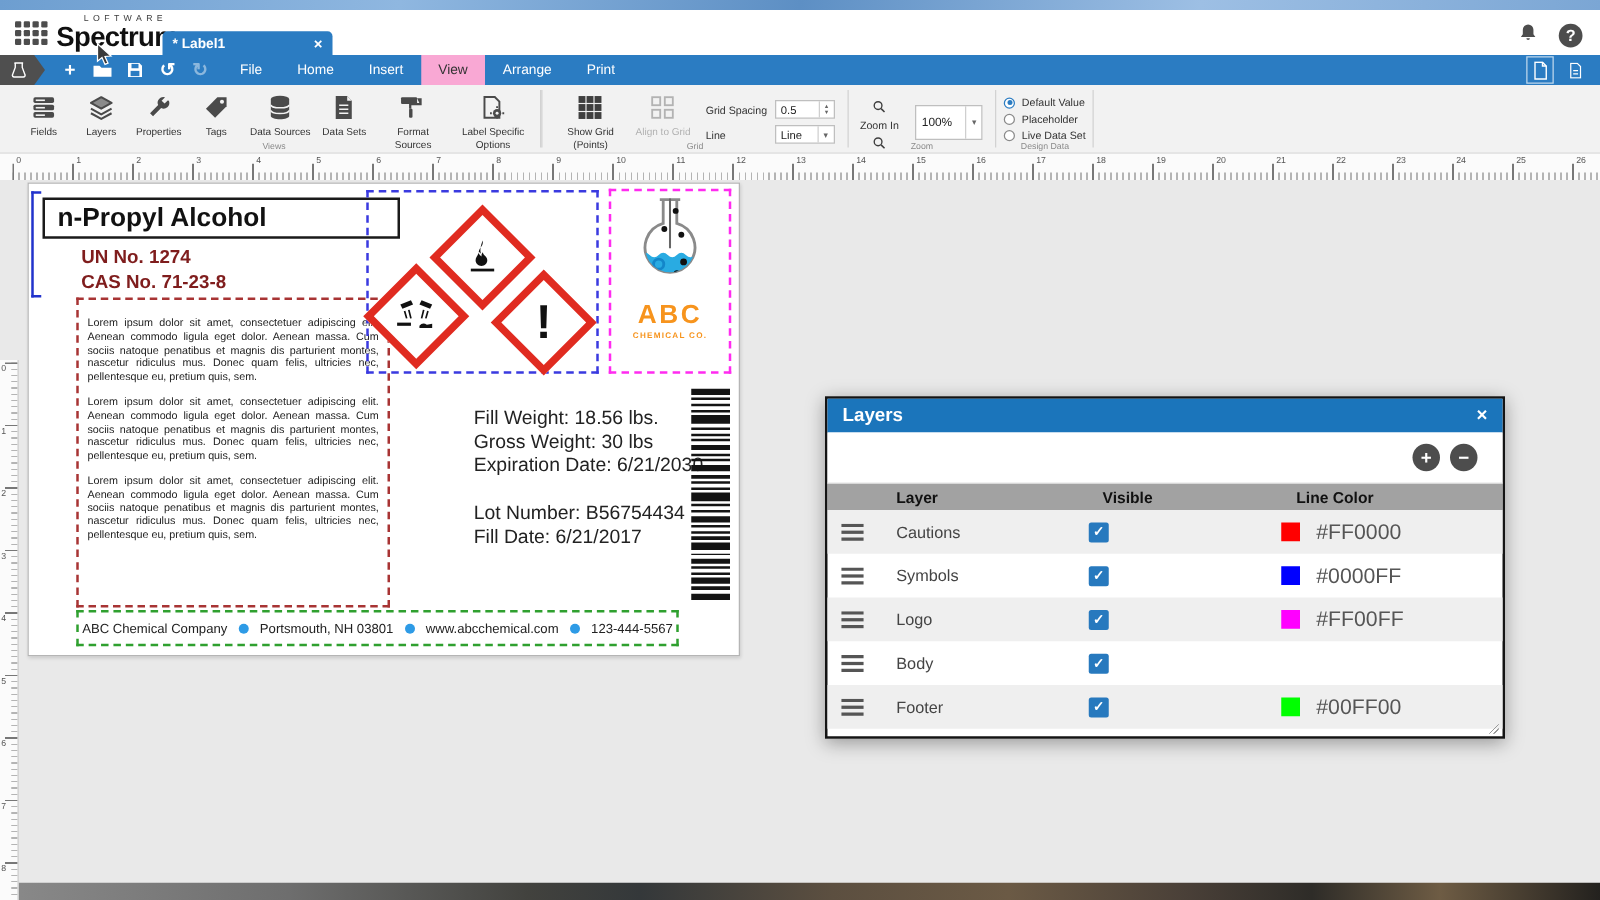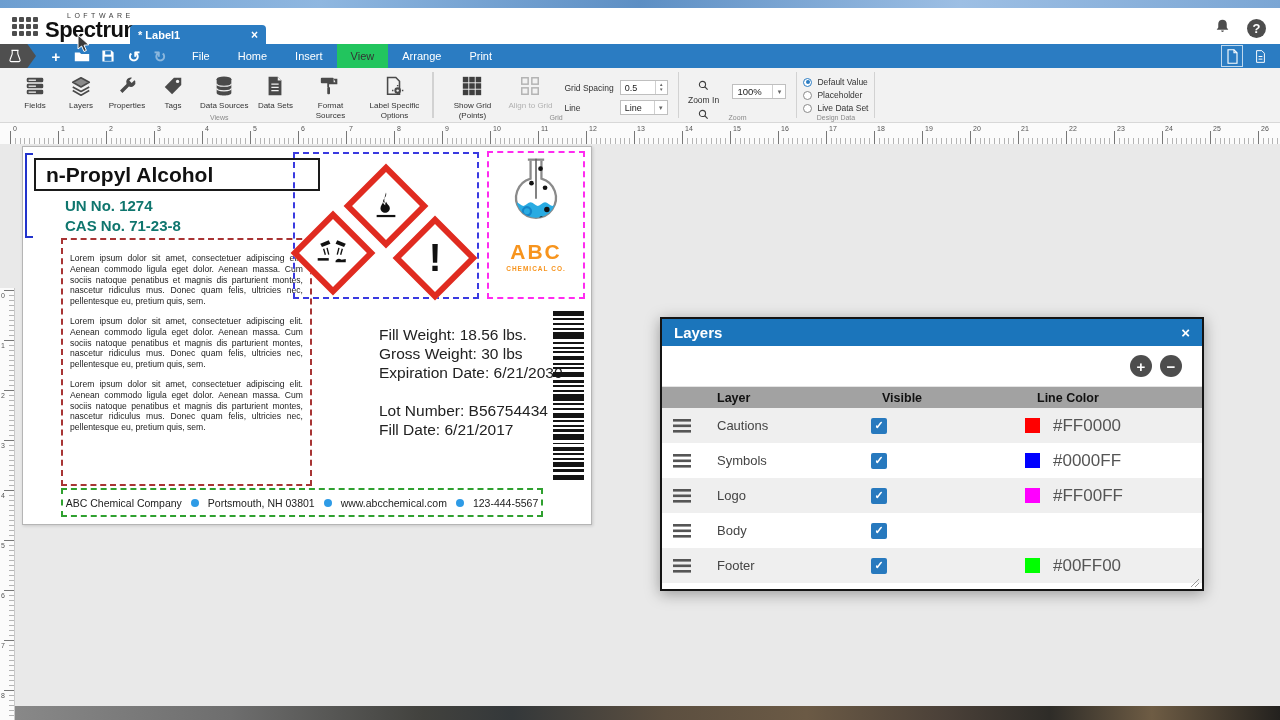--- a/index.html
+++ b/index.html
@@ -33,21 +33,21 @@
   
   .menubar{position:absolute;left:0;top:44px;width:1280px;height:24px;background:#2b7cc2;display:flex;align-items:stretch;}
   .app-chevron{width:36px;background:#4f4f4f;clip-path:polygon(0 0,76% 0,100% 50%,76% 100%,0 100%);
     display:flex;align-items:center;justify-content:center;padding-right:6px;box-sizing:border-box;}
   .mb-icons{display:flex;align-items:center;gap:6px;margin-left:10px;}
   .mb-icon{width:20px;height:18px;display:flex;align-items:center;justify-content:center;color:#fff;}
   .mb-icon.dim{opacity:.45;}
   .mb-icon .uglyph{font-size:15px;font-weight:bold;line-height:1;}
   .menu-items{display:flex;align-items:stretch;list-style:none;margin:0 0 0 8px;padding:0;}
   .menu-items li{display:flex;align-items:center;padding:0 14px;font-size:11px;color:#fff;cursor:default;}
-  .menu-items li.active{background:#22c55e;color:#333;}
+  .menu-items li.active{background:#f9a8d4;color:#333;}
   .mb-right{margin-left:auto;display:flex;align-items:center;gap:8px;padding-right:10px;}
   .mb-doc{display:flex;align-items:center;justify-content:center;width:20px;height:20px;}
   .mb-doc.boxed{outline:1px solid rgba(255,255,255,.7);}
 
   
   .ribbon{position:absolute;left:0;top:68px;width:1280px;height:55px;background:#f2f2f2;border-bottom:1px solid #d8d8d8;
     display:flex;align-items:stretch;padding-left:6px;box-sizing:border-box;}
   .rgroup{position:relative;display:flex;align-items:flex-start;padding:4px 6px 12px 6px;}
   .glabel{position:absolute;bottom:1px;left:0;right:0;text-align:center;font-size:7px;color:#8a8a8a;}
   .vsep{width:1px;background:#d2d2d2;margin:4px 0;}
@@ -62,21 +62,21 @@
   .spin{width:48px;}
   .spin .spinval{flex:1;}
   .steppers{display:flex;flex-direction:column;justify-content:center;border-left:1px solid #cfcfcf;height:100%;width:11px;
     align-items:center;font-size:4.5px;color:#666;line-height:1.1;}
   .sel{width:48px;}
   .sel .selval{flex:1;}
   .sel .chev{border-left:1px solid #cfcfcf;height:100%;width:12px;display:flex;align-items:center;justify-content:center;
     font-size:7px;color:#666;}
   .zoomstack{display:flex;flex-direction:column;gap:4px;margin-top:8px;}
   .zrow{display:flex;align-items:center;gap:4px;font-size:8.5px;color:#333;cursor:default;flex-direction:column;}
-  .zoomsel{width:54px;height:15px;margin:12px 4px 0 10px;font-size:9.5px;}
+  .zoomsel{width:54px;height:28px;margin:12px 4px 0 10px;font-size:9.5px;}
   .designopts{display:flex;flex-direction:column;gap:3px;margin-top:5px;}
   .dopt{display:flex;align-items:center;gap:5px;font-size:8.5px;color:#333;cursor:default;}
   .radio{width:9px;height:9px;border-radius:50%;border:1px solid #8a8a8a;background:#fff;box-sizing:border-box;position:relative;}
   .radio.sel{border-color:#2b7cc2;}
   .radio.sel::after{content:"";position:absolute;left:1.5px;top:1.5px;width:4px;height:4px;border-radius:50%;background:#2b7cc2;}
 
   
   .hruler{position:absolute;left:0;top:123px;width:1280px;height:21px;background:#fbfbfb;border-bottom:1px solid #c9c9c9;
     background-image:
       repeating-linear-gradient(to right,#777 0 1px,transparent 1px 48px),
@@ -92,21 +92,21 @@
 
   
   .canvas{position:absolute;left:0;top:144px;width:1280px;height:562px;background:#e9e9e9;}
   .sheet{position:absolute;left:22px;top:2px;width:568px;height:377px;background:#fff;border:1px solid #b5b5b5;
     box-shadow:1px 1px 3px rgba(0,0,0,.15);}
   .sheet *{box-sizing:border-box;}
   .sel-bracket{position:absolute;left:2px;top:6px;width:8px;height:85px;border-left:2px solid #2233cc;
     border-top:2px solid #2233cc;border-bottom:2px solid #2233cc;}
   .title-box{position:absolute;left:11px;top:11px;width:286px;height:33px;border:2px solid #1a1a1a;
     display:flex;align-items:center;padding-left:10px;font-size:21px;font-weight:bold;color:#111;}
-  .un-cas{position:absolute;left:42px;top:49px;font-size:15px;font-weight:bold;color:#0f766e;line-height:20px;}
+  .un-cas{position:absolute;left:42px;top:49px;font-size:15px;font-weight:bold;color:#7f1d1d;line-height:20px;}
   .cautions-box{position:absolute;left:38px;top:91px;width:251px;height:248px;border:2px dashed #a83434;padding:4px 7px;}
   .signal-word{font-size:19px;font-weight:bold;color:#111;margin:2px 0 10px 0;}
   .hazard{font-size:10.5px;color:#222;line-height:13px;width:252px;}
   .lorem p{font-size:8.6px;color:#222;line-height:10.8px;text-align:justify;margin:9px 0 0 0;}
   .symbols-box{position:absolute;left:270px;top:5px;width:186px;height:147px;border:2px dashed #3a3ae0;}
   .logo-box{position:absolute;left:464px;top:4px;width:98px;height:148px;border:2px dashed #ff2bf0;
     display:flex;flex-direction:column;align-items:center;}
   .logo-abc{font-size:21px;font-weight:bold;color:#f7941d;letter-spacing:2px;line-height:1;margin-top:4px;}
   .logo-sub{font-size:6.5px;font-weight:bold;color:#f7941d;letter-spacing:1px;margin-top:3px;}
   .diamond{position:absolute;width:60px;height:60px;background:#fff;border:6px solid #e02b20;transform:rotate(45deg);}

